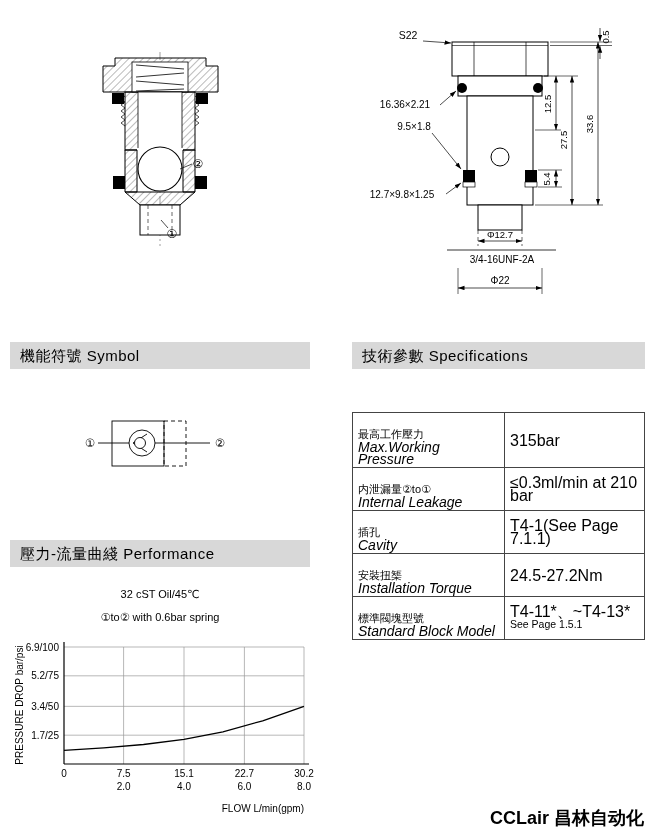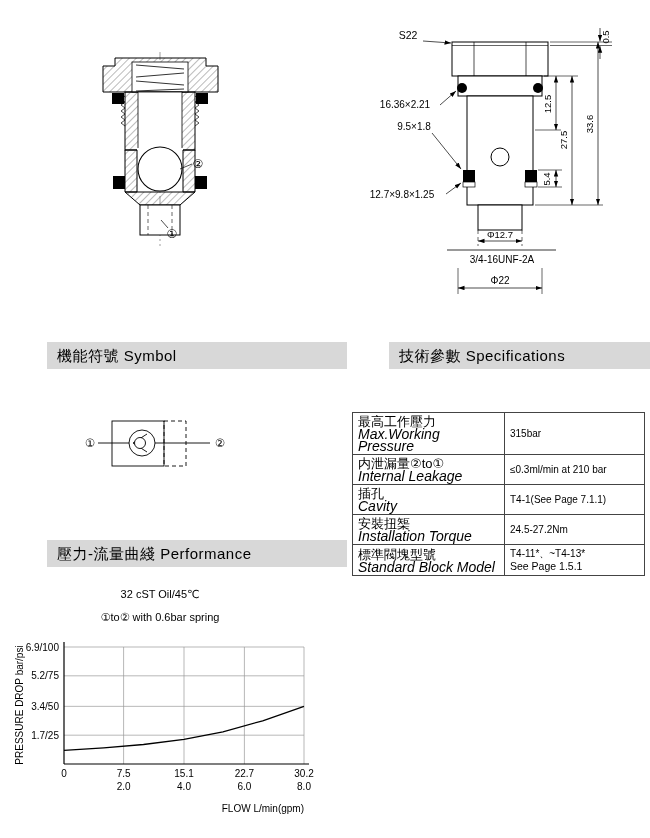--- a/index.html
+++ b/index.html
@@ -3,32 +3,32 @@
 <meta charset="utf-8">
 <style>
   * { margin:0; padding:0; box-sizing:border-box; }
   html,body { background:#ffffff; }
   .page {
     position:relative; width:650px; height:838px; background:#fff;
     font-family:"Liberation Sans","DejaVu Sans",sans-serif; color:#000; overflow:hidden;
   }
   .hdr {
     position:absolute; height:27px; background:#d8d8d8; font-size:15px;
-    line-height:27px; padding-left:10px; color:#000; letter-spacing:0.5px;margin-left:37px;
+    line-height:27px; padding-left:10px; color:#000; letter-spacing:0.5px;
   }
   #hdr-symbol { left:10px; top:342px; width:300px; }
   #hdr-specs  { left:352px; top:342px; width:293px; }
   #hdr-perf   { left:10px; top:540px; width:300px; }
 
   table.specs { position:absolute; left:352px; top:412px; width:293px; border-collapse:collapse; }
   table.specs td { border:1px solid #444; padding:2px 5px; vertical-align:middle; }
   td.k { width:152px; }
-  .zh { display:block; font-size:13px; line-height:13px; }
+  .zh { display:block; font-size:11px; line-height:13px;margin-top:13px; }
   .en { display:block; font-size:14px; line-height:12px;font-style:italic; }
-  .v1 { display:block; font-size:10px; line-height:13px; }
+  .v1 { display:block; font-size:16px; line-height:13px; }
   .v2 { display:block; font-size:10.5px; line-height:13px; }
   .v2:empty { display:none; }
 
   .chart-title { position:absolute; left:10px; width:300px; text-align:center; font-size:11px; }
   .ylab {
     position:absolute; left:-80px; top:699px; width:200px; height:12px;
     transform:rotate(-90deg); text-align:center; font-size:10px;
   }
   .xlab { position:absolute; left:18px; top:803px; width:286px; text-align:right; font-size:10px; }
   .brand { position:absolute; right:6px; top:806px; font-size:18px; font-weight:bold; }
@@ -245,14 +245,15 @@
       <text x="226.3973509933775" y="157" text-anchor="middle" font-size="10">6.0</text>
       <line x1="286" y1="14" x2="286" y2="131" stroke="#9a9a9a" stroke-width="0.7"></line>
       <text x="286" y="144" text-anchor="middle" font-size="10">30.2</text>
       <text x="286" y="157" text-anchor="middle" font-size="10">8.0</text>
       <line x1="46" y1="9" x2="46" y2="131" stroke="#000" stroke-width="1.2"></line>
       <line x1="46" y1="131" x2="291" y2="131" stroke="#000" stroke-width="1.2"></line>
       <polyline points="46,117.43478260869566 85.73509933774835,114.8913043478261 125.47019867549669,111.5 166,106.41304347826087 204.94039735099338,98.78260869565219 244.67549668874173,87.7608695652174 286,73.34782608695653" fill="none" stroke="#000" stroke-width="1.3"></polyline>
     </svg>
   <div class="xlab">FLOW L/min(gpm)</div>
 
+  <div class="brand">CCLair 昌林自动化</div>
 
 </div>
 
 </body></html>

